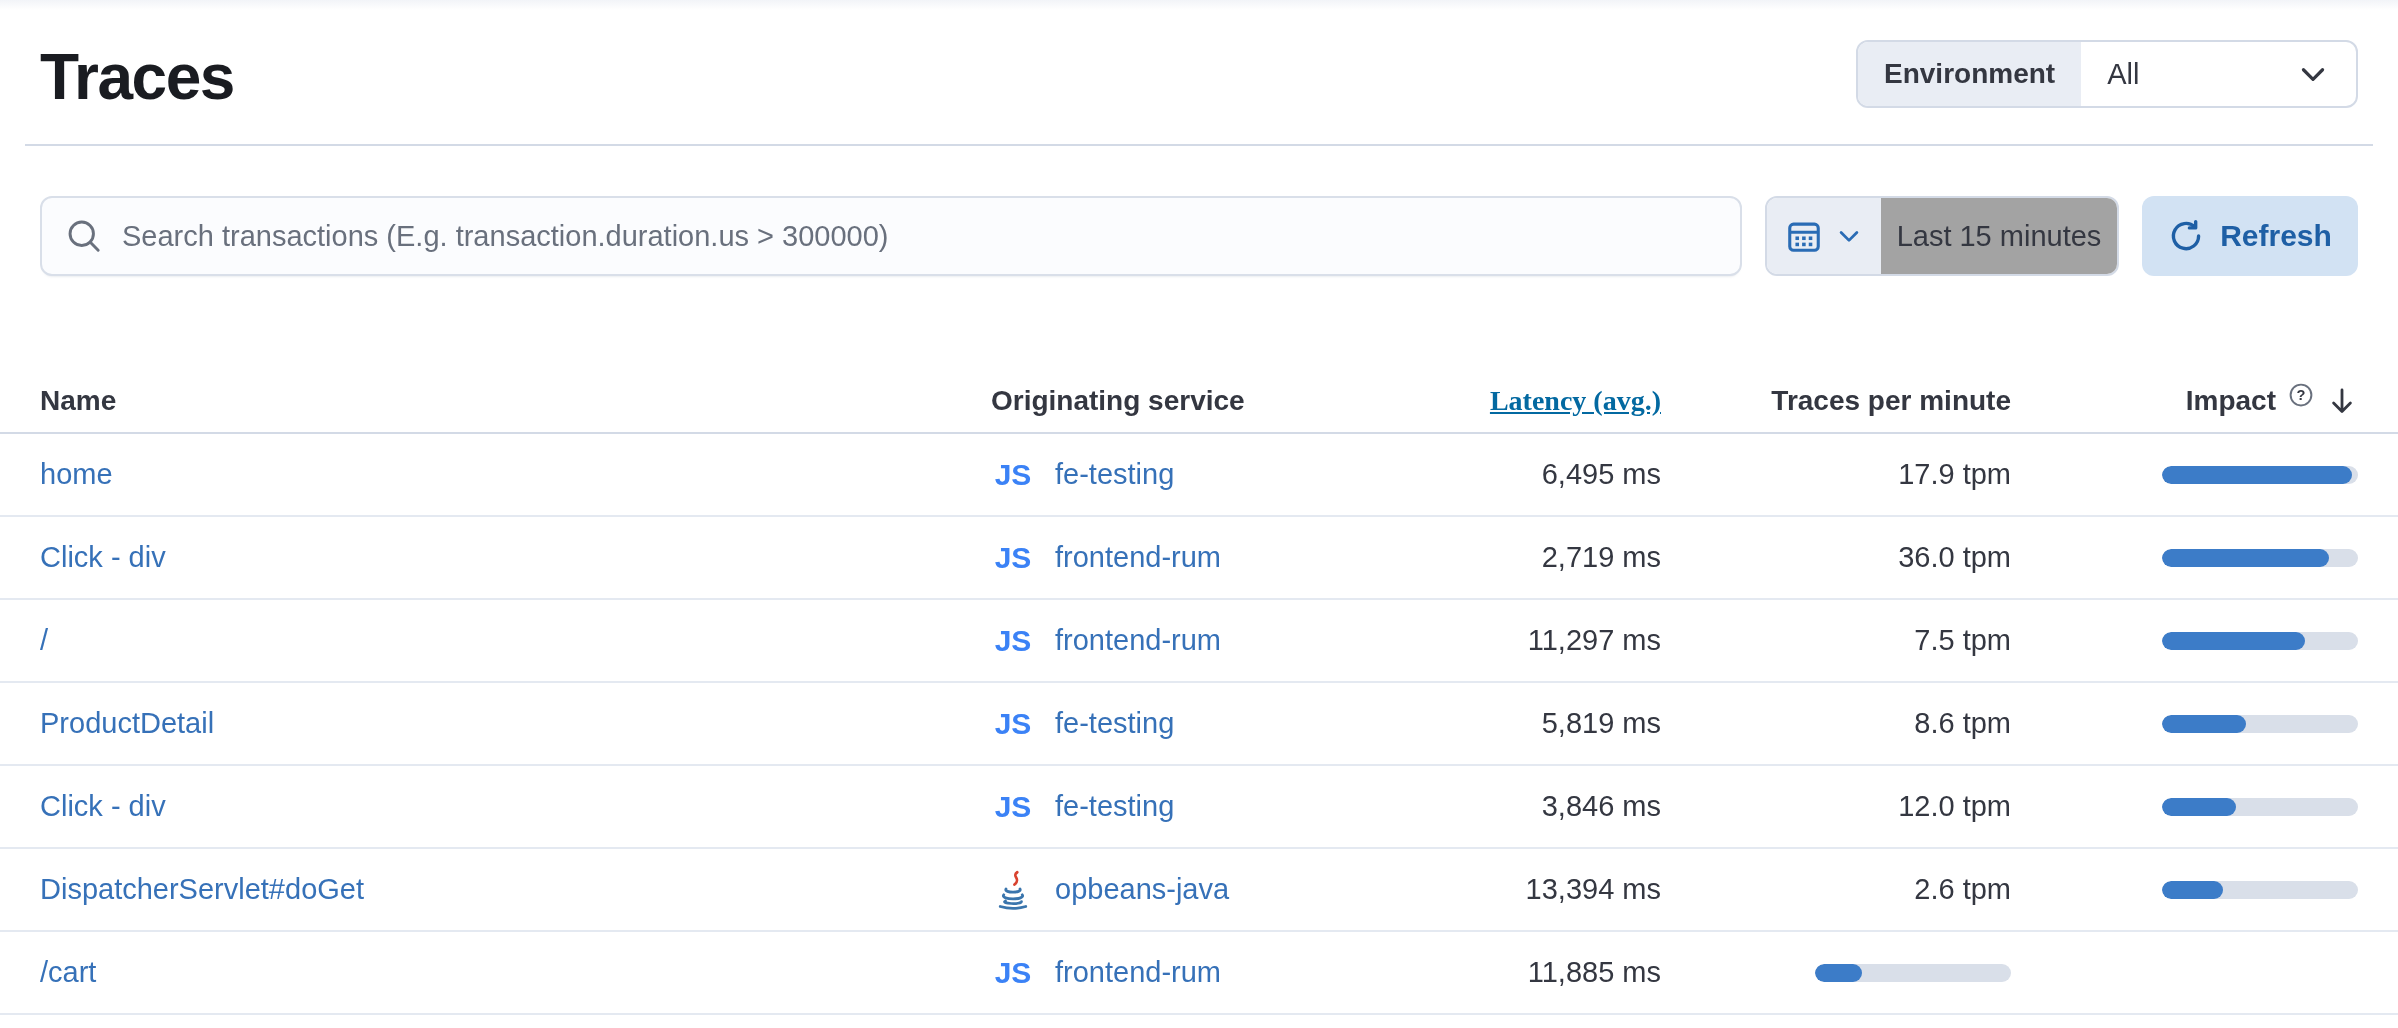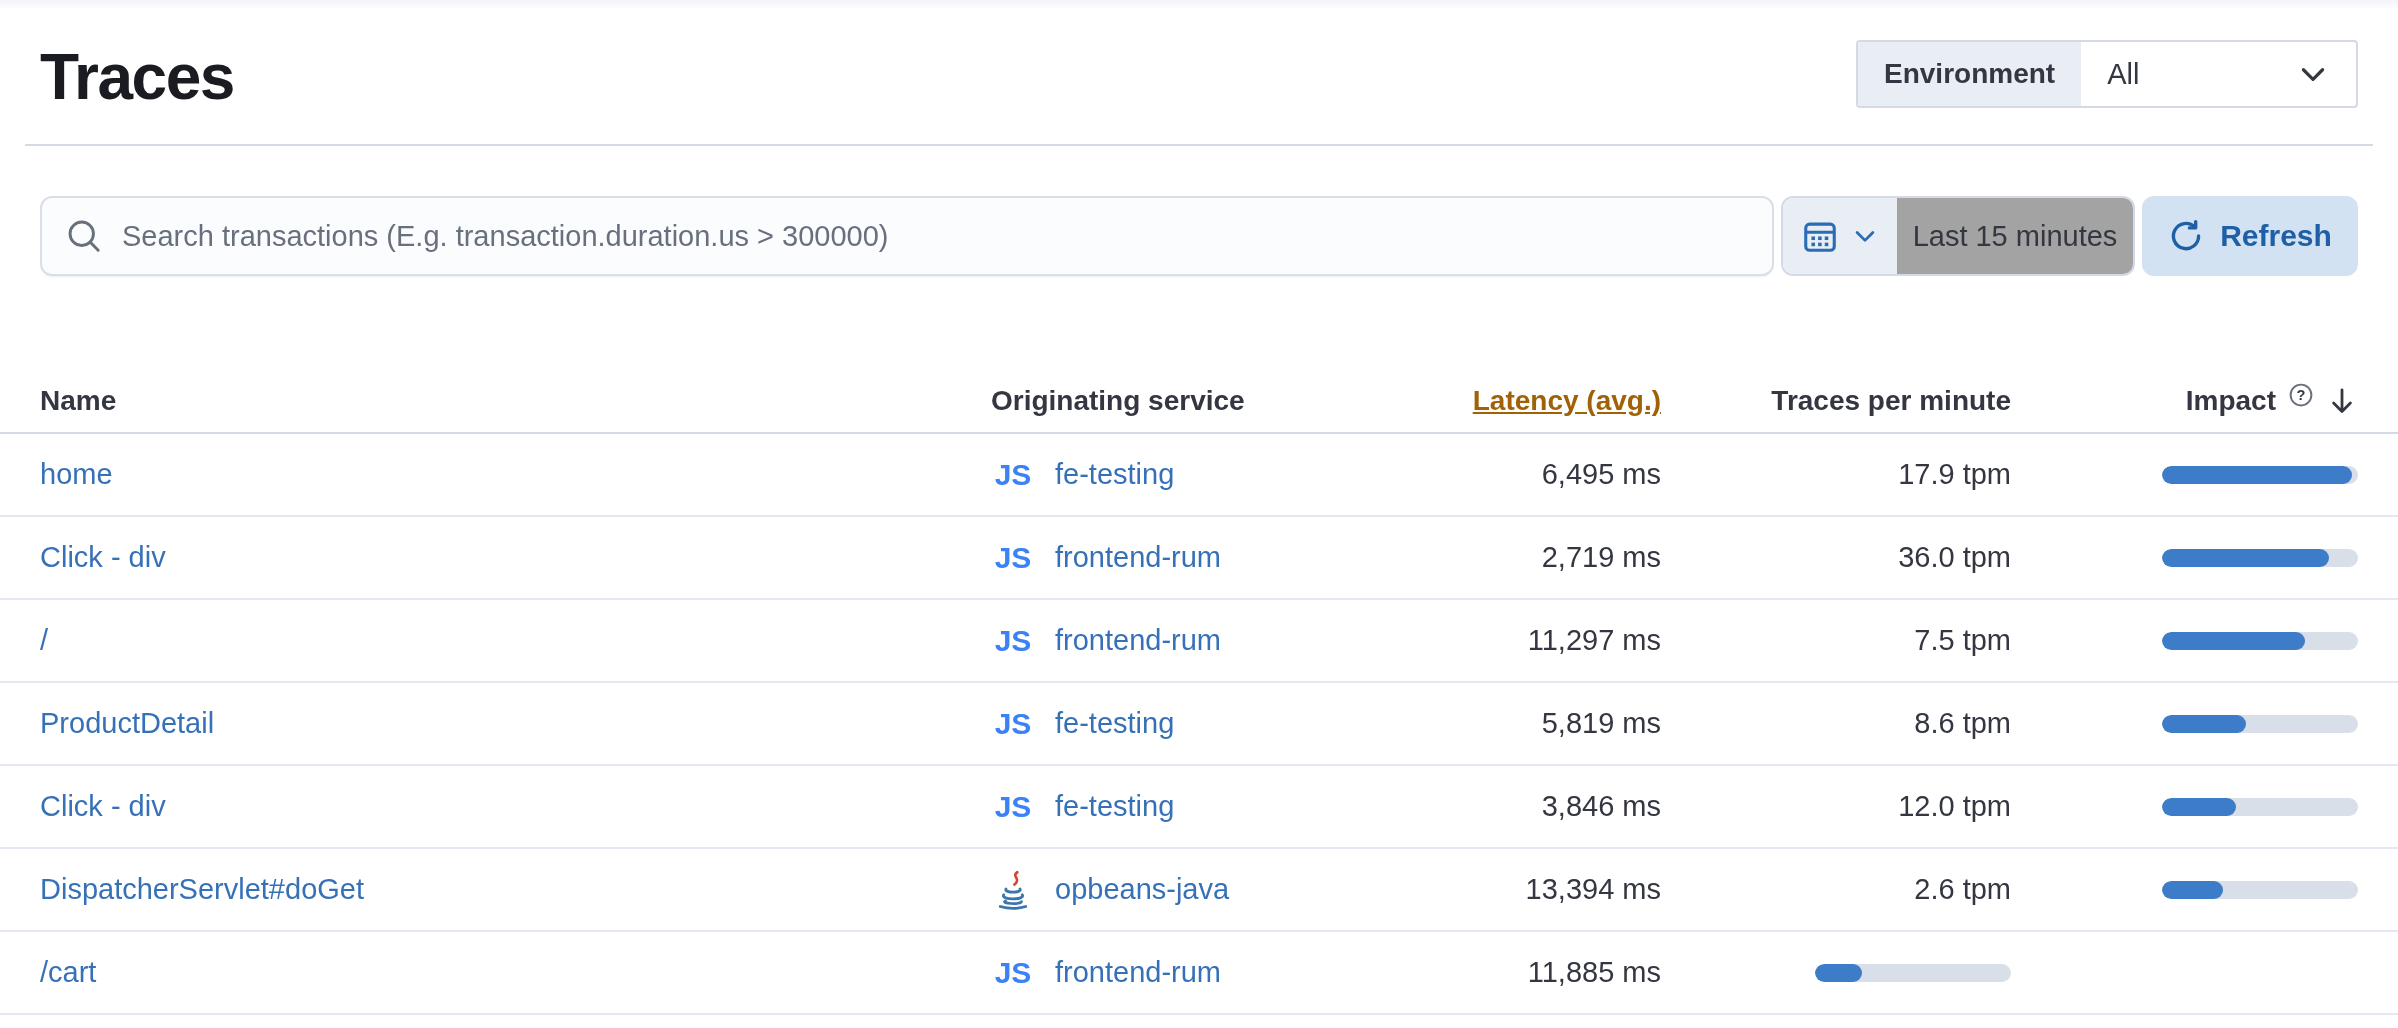--- a/index.html
+++ b/index.html
@@ -6,30 +6,30 @@
   html,body { width:2398px; height:1028px; overflow:hidden; background:#fff; }
   body { font-family:"Liberation Sans","DejaVu Sans",sans-serif; color:#343741; }
 
   .top-hairline { height:10px; background:linear-gradient(#f2f4f8,#ffffff); }
 
   .header-bar { display:flex; justify-content:space-between; align-items:flex-start;
                 padding:20px 40px 0 40px; }
   .page-title { font-size:64px; font-weight:700; color:#1a1c21; letter-spacing:-1.5px; margin-top:10px; }
 
   .env-control { display:flex; align-items:stretch; height:68px; width:502px;
-                 border:2px solid #d3dae6; border-radius:4px; overflow:hidden;
+                 border:2px solid #d3dae6; border-radius:12px; overflow:hidden;
                  margin-top:10px; background:#fff; cursor:pointer; }
   .env-label { background:#e9edf4; display:flex; align-items:center; padding:0 26px;
                font-weight:700; font-size:28px; color:#343741; white-space:nowrap; }
   .env-value { flex:1; display:flex; align-items:center; justify-content:space-between;
                padding:0 26px; font-size:29px; }
 
   .header-divider { border:none; border-top:2px solid #d3dae6; margin:30px 25px 0 25px; }
 
-  .controls { display:flex; gap:7px; padding:0 40px; margin-top:50px; height:80px; }
+  .controls { display:flex; gap:23px; padding:0 40px; margin-top:50px; height:80px; }
   .search-box { flex:1; display:flex; align-items:center; gap:20px; background:#fbfcfe;
                 border:2px solid #d9dfe9; border-radius:12px; padding:0 24px;
                 box-shadow:0 3px 3px -3px rgba(152,162,179,.4); }
   .search-box input { border:none; outline:none; background:transparent; flex:1;
                       font-size:29px; font-family:inherit; color:#343741; }
   .search-box input::placeholder { color:#69707d; }
 
   .date-group { display:flex; width:354px; border:2px solid #d3dae6; border-radius:12px;
                 overflow:hidden; flex-shrink:0; }
   .date-quick { background:#e9edf4; display:flex; align-items:center; gap:12px;
@@ -43,21 +43,21 @@
 
   .traces-table { margin-top:94px; }
   .thead, .trow { display:grid;
                   grid-template-columns:minmax(0,1fr) 330px 340px 350px 347px;
                   align-items:center; padding:0 40px; }
   .thead { height:64px; border-bottom:2px solid #d3dae6; font-size:28px; font-weight:700; }
   .trow  { height:83px; border-bottom:2px solid #e4e9f1; font-size:29px; }
 
   .cell-right { text-align:right; }
   .link { color:#3671b8; text-decoration:none; cursor:pointer; }
-  .latency-sort-link { color:#a16207; font-weight:700; text-decoration:underline; cursor:pointer; }
+  .latency-sort-link { color:#0369a1; font-weight:700; text-decoration:underline; cursor:pointer;font-family:Liberation Serif, serif; }
   .impact-head { display:flex; align-items:center; justify-content:flex-end; gap:12px; }
   .impact-head .q { position:relative; top:-6px; }
 
   .service-cell { display:flex; align-items:center; gap:20px; }
   .agent-badge { font-weight:700; color:#3b82f6; font-size:30px; min-width:44px; display:flex; justify-content:center;text-align:center; }
 
   .impact-cell { display:flex; justify-content:flex-end; }
   .impact-track { width:196px; height:18px; border-radius:9px; background:#d9dfe9; overflow:hidden; }
   .impact-fill { height:100%; border-radius:9px; background:#3c7cc8; }
 

